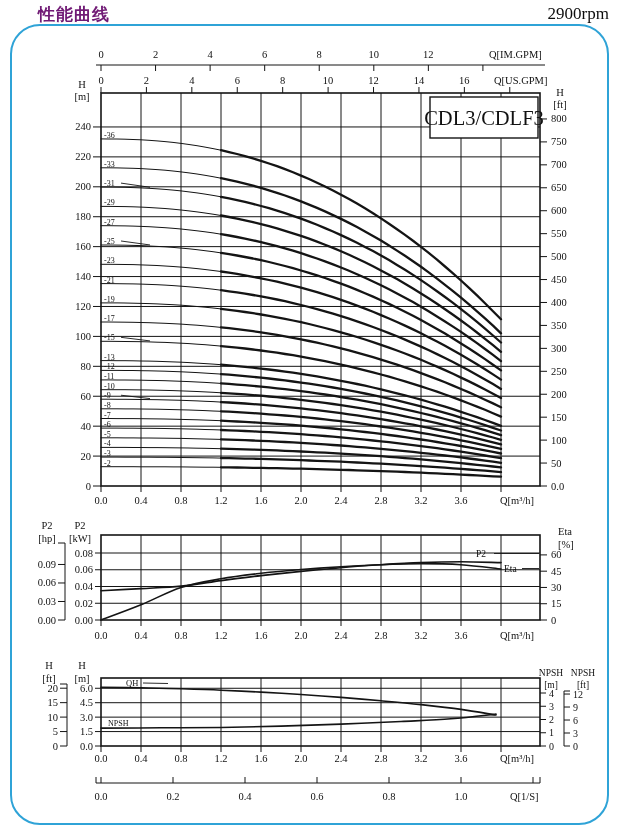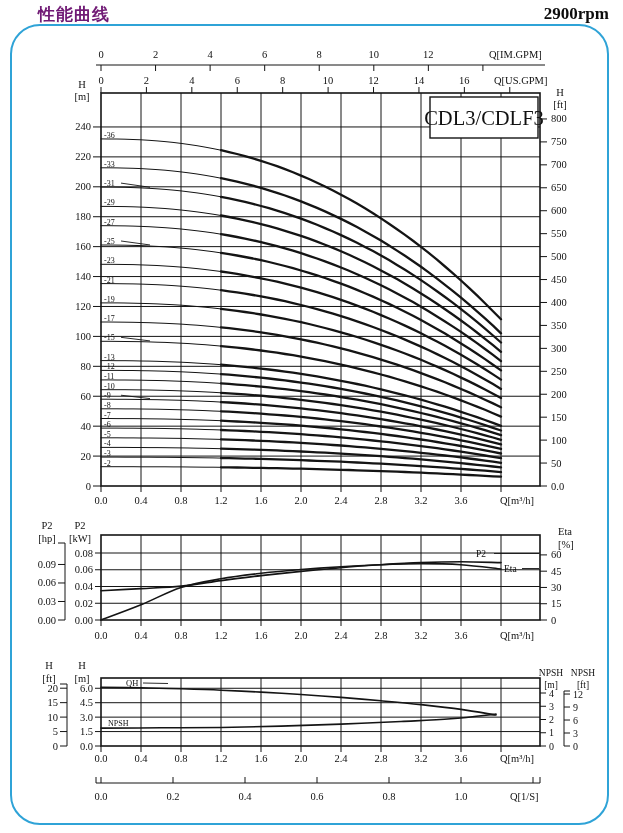--- a/index.html
+++ b/index.html
@@ -1,21 +1,21 @@
 <!DOCTYPE html>
 <html><head>
 <meta charset="utf-8">
 <style>
   html,body{margin:0;padding:0;background:#ffffff;}
   .page{position:relative;width:623px;height:833px;background:#fff;overflow:hidden;
         font-family:"Liberation Serif",serif;color:#111;}
   .page-title{position:absolute;left:14px;top:3px;font-family:"DejaVu Sans","Liberation Sans",sans-serif;
         font-weight:bold;font-size:17px;color:#701a75;letter-spacing:1px;margin-left:24px;}
   .rpm-label{position:absolute;right:14px;top:4px;font-family:"Liberation Serif",serif;
-        font-size:17px;color:#0d0d0d;font-weight:bold;}
+        font-size:17px;color:#0d0d0d;}
   .panel{position:absolute;left:10px;top:24px;width:595px;height:797px;
         border:2.5px solid #2fa3d7;border-radius:30px;background:#fff;}
   svg#chart{position:absolute;left:0;top:0;}
   svg text{font-family:"Liberation Serif",serif;fill:#111;}
 </style>
 </head>
 <body>
 
 <div class="page">
   <div class="page-title">性能曲线</div>

